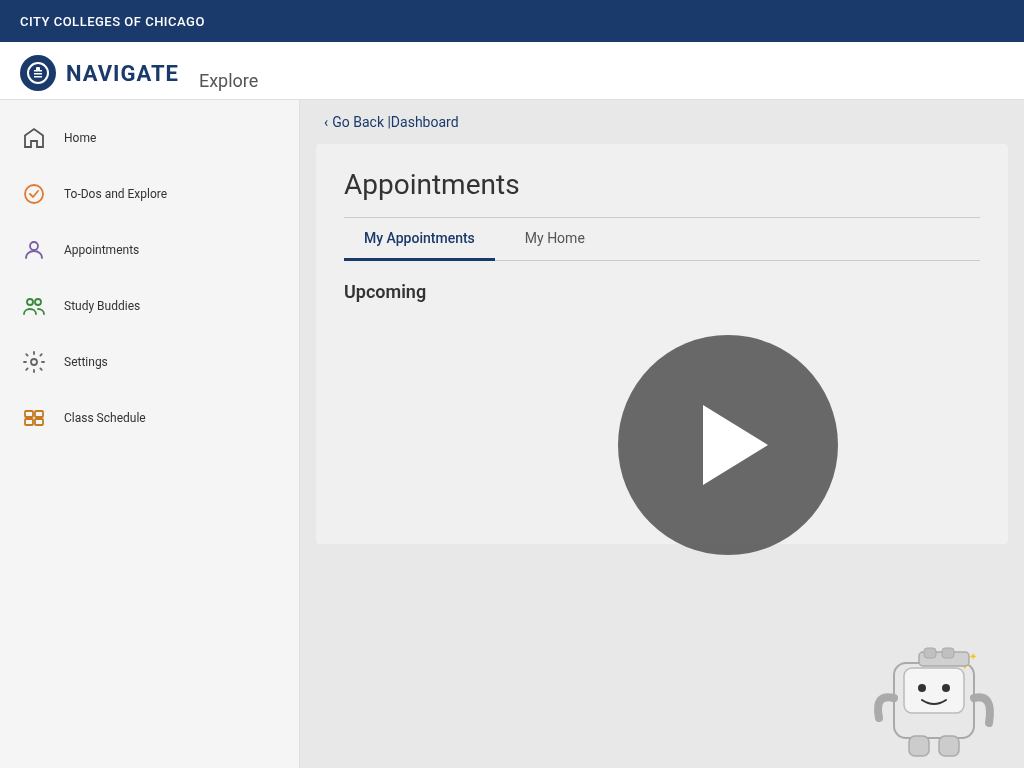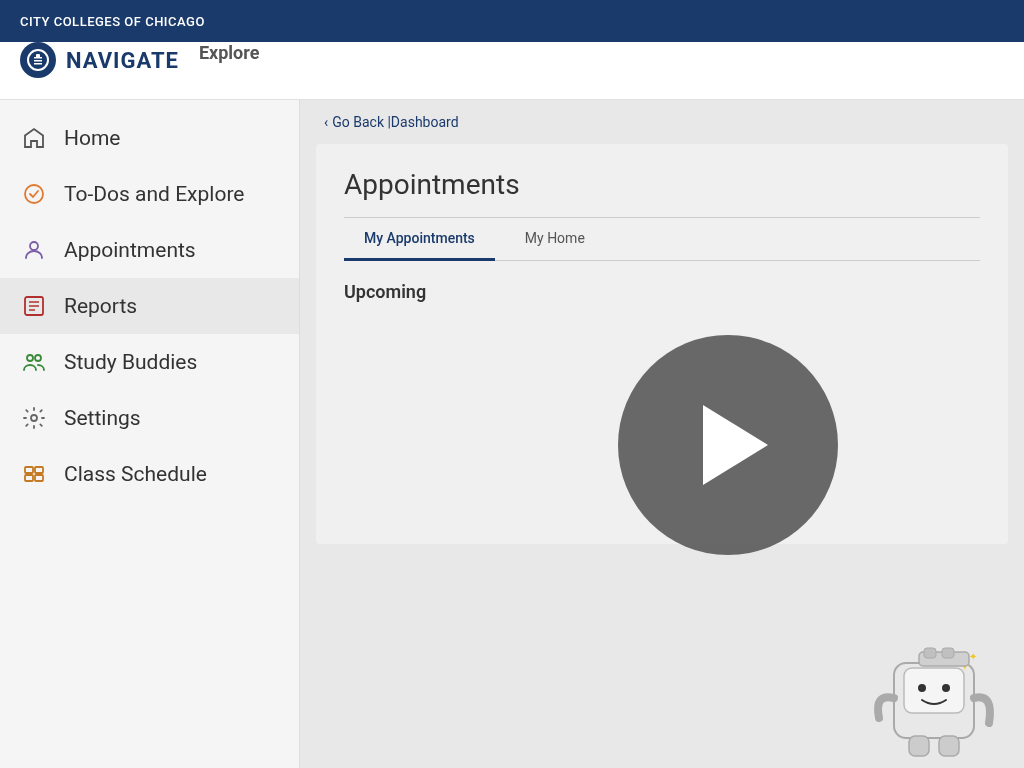--- a/index.html
+++ b/index.html
@@ -24,22 +24,22 @@
       font-size: 13px;
       font-weight: 500;
       letter-spacing: 0.5px;
     }
 
     
     .header {
       background: #ffffff;
       height: 58px;
       display: flex;
-      align-items: flex-start;
-      padding: 0 20px;
+      align-items: flex-end;
+      padding: 8px 20px;
       border-bottom: 1px solid #e0e0e0;
     }
     .logo-area {
       display: flex;
       align-items: center;
       gap: 10px;
     }
     .logo-icon {
       width: 36px;
       height: 36px;
@@ -54,21 +54,21 @@
     .logo-text {
       font-size: 22px;
       font-weight: 700;
       color: #1a3a6b;
       letter-spacing: 1px;
     }
     .explore-label {
       margin-left: 20px;
       font-size: 18px;
       color: #555;
-      font-weight: 700;
+      font-weight: 400;
     }
 
     
     .main-layout {
       display: flex;
       height: calc(768px - 42px - 58px);
       background: #d8d8d8;
     }
 
     
@@ -94,21 +94,21 @@
     }
     .sidebar-icon {
       width: 28px;
       height: 28px;
       display: flex;
       align-items: center;
       justify-content: center;
       flex-shrink: 0;
     }
     .sidebar-item-label {
-      font-size: 21px;
+      font-size: 12px;
     }
 
     
     .content-area {
       flex: 1;
       background: #e8e8e8;
       overflow: hidden;
       position: relative;
     }
 
@@ -260,31 +260,20 @@
     <div class="sidebar-item">
       <div class="sidebar-icon">
         <svg width="24" height="24" viewBox="0 0 24 24" fill="none">
           <circle cx="12" cy="8" r="4" stroke="#7b5ea7" stroke-width="1.8"></circle>
           <path d="M4 20c0-4 3.6-7 8-7s8 3 8 7" stroke="#7b5ea7" stroke-width="1.8" stroke-linecap="round"></path>
         </svg>
       </div>
       <span class="sidebar-item-label">Appointments</span>
     </div>
 
-    <div class="sidebar-item active">
-      <div class="sidebar-icon">
-        <svg width="24" height="24" viewBox="0 0 24 24" fill="none">
-          <rect x="3" y="3" width="18" height="18" rx="2" stroke="#b03030" stroke-width="1.8"></rect>
-          <line x1="7" y1="8" x2="17" y2="8" stroke="#b03030" stroke-width="1.5"></line>
-          <line x1="7" y1="12" x2="17" y2="12" stroke="#b03030" stroke-width="1.5"></line>
-          <line x1="7" y1="16" x2="13" y2="16" stroke="#b03030" stroke-width="1.5"></line>
-        </svg>
-      </div>
-      <span class="sidebar-item-label">Reports</span>
-    </div>
 
     <div class="sidebar-item">
       <div class="sidebar-icon">
         <svg width="24" height="24" viewBox="0 0 24 24" fill="none">
           <circle cx="8" cy="8" r="3" stroke="#3a8a3a" stroke-width="1.8"></circle>
           <circle cx="16" cy="8" r="3" stroke="#3a8a3a" stroke-width="1.8"></circle>
           <path d="M2 20c0-3 2.7-5 6-5s6 2 6 5" stroke="#3a8a3a" stroke-width="1.8" stroke-linecap="round"></path>
           <path d="M16 15c3.3 0 6 2 6 5" stroke="#3a8a3a" stroke-width="1.8" stroke-linecap="round"></path>
         </svg>
       </div>

